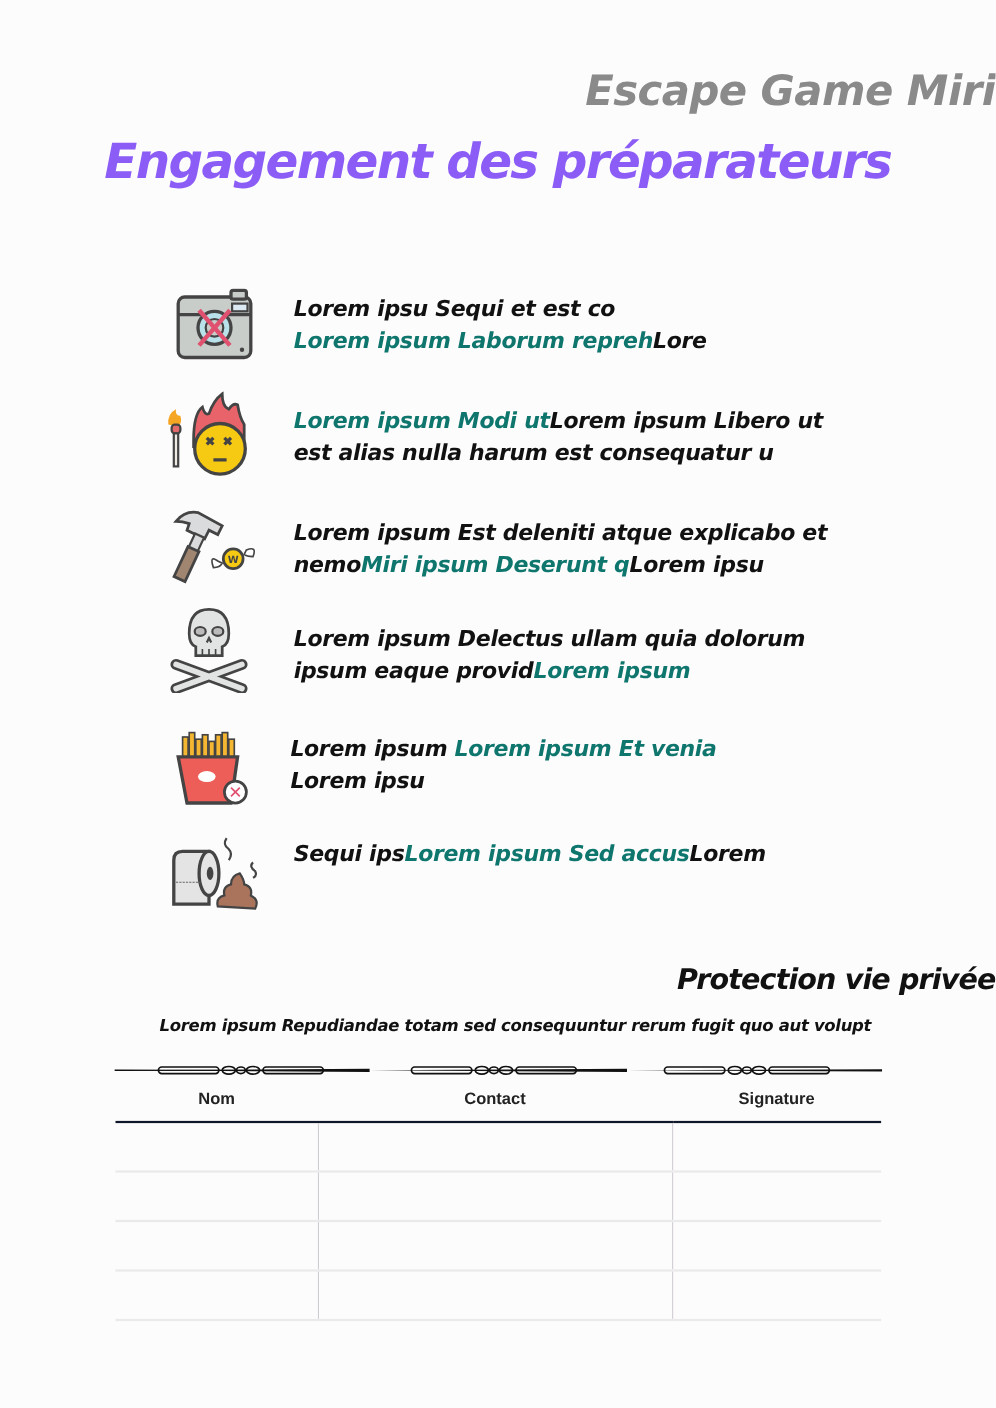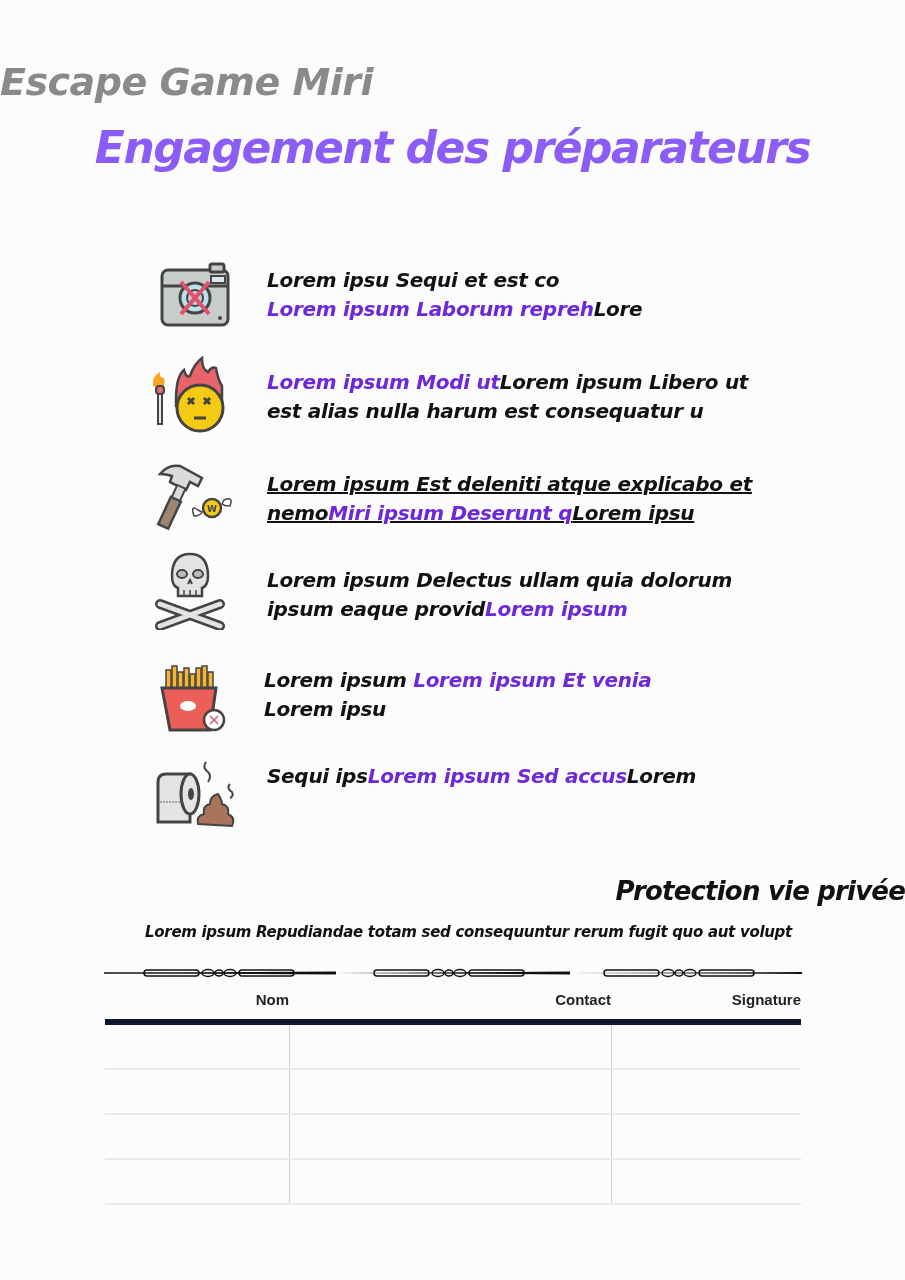--- a/index.html
+++ b/index.html
@@ -2,49 +2,49 @@
 <html><head>
 <meta charset="utf-8">
 <style>
   html, body { margin: 0; padding: 0; }
   body {
     width: 905px; height: 1280px; background: #fdfcfd; position: relative;
     overflow: hidden; font-family: "DejaVu Sans", sans-serif; color: #111;
   }
   .hand { font-family: "DejaVu Sans", sans-serif; font-style: italic; font-weight: bold; }
   .subtitle {
-    position: absolute; top: 60px; left: 0; width: 905px; text-align: left;
+    position: absolute; top: 60px; left: 0; width: 905px; text-align: right;
     font-size: 38px; color: #8a8a8a; letter-spacing: -0.5px;
   }
   .title {
     position: absolute; top: 122px; left: 0; width: 905px; text-align: center;
     font-size: 44px; color: #8b5cf6; letter-spacing: -1.5px;
   }
   .rule-item { position: absolute; left: 150px; width: 620px; height: 80px; }
   .rule-icon { position: absolute; left: 0; top: 0; width: 88px; height: 80px; }
   .rule-icon svg { width: 88px; height: 80px; }
   .rule-text {
     position: absolute; left: 117px; top: 4px; width: 500px;
     font-size: 20px; line-height: 29px; color: #111; letter-spacing: -0.3px;
     white-space: nowrap;
   }
-  .pink { color: #6d28d9; }
+  .pink { color: #0f766e; }
   .privacy-title {
     position: absolute; top: 876px; left: 0; width: 905px; text-align: right;
     font-size: 26px; color: #111; letter-spacing: -0.8px;
   }
   .privacy-text {
     position: absolute; top: 923px; left: 16px; width: 905px; text-align: center;
     font-size: 15px; color: #111; letter-spacing: -0.3px;
   }
   .divider { position: absolute; top: 964px; left: 104px; width: 698px; height: 18px; }
   .sig-table { position: absolute; top: 980px; left: 105px; width: 696px; border-collapse: collapse; }
   .sig-table th {
     font-family: "Liberation Sans", sans-serif; font-weight: bold; font-size: 15px;
-    color: #222; height: 39px; border-bottom: 6px solid #0f172a; padding: 0; text-align: right;
+    color: #222; height: 39px; border-bottom: 2px solid #0f172a; padding: 0;
   }
   .sig-table td {
     height: 43px; border-bottom: 2px solid #ebe9ec; padding: 0;
   }
   .sig-table td + td { border-left: 1px solid #cfcdd2; }
 </style>
 </head>
 <body>
 
 <div class="subtitle hand">Escape Game Miri</div>
@@ -93,21 +93,21 @@
     <svg viewBox="0 0 88 80">
       <path d="M10 14 Q18 4 30 6 L52 18 L48 26 L40 22 L36 30 L20 22 L22 16 Q16 14 10 14 Z" fill="#d9dbdc" stroke="#444" stroke-width="2.5"></path>
       <rect x="24" y="26" width="9" height="14" transform="rotate(25 28 33)" fill="#d9dbdc" stroke="#444" stroke-width="2"></rect>
       <rect x="14" y="38" width="11" height="30" transform="rotate(25 20 53)" fill="#a08570" stroke="#444" stroke-width="2.5"></rect>
       <path d="M48 50 Q40 44 44 56 Q50 56 52 52 Z" fill="#fff" stroke="#444" stroke-width="1.5"></path>
       <path d="M74 40 Q84 36 80 46 Q74 46 72 44 Z" fill="#fff" stroke="#444" stroke-width="1.5"></path>
       <circle cx="62" cy="48" r="9" fill="#f6c913" stroke="#444" stroke-width="2.5"></circle>
       <text x="62" y="52" font-size="9" text-anchor="middle" fill="#444" font-family="DejaVu Sans, sans-serif" font-weight="bold">W</text>
     </svg>
   </div>
-  <div class="rule-text hand" style="top:10px;text-decoration:underline;">
+  <div class="rule-text hand" style="top:10px;">
     <span>Lorem ipsum Est deleniti atque explicabo et</span><br>
     <span>nemo</span><span class="pink">Miri ipsum Deserunt q</span><span>Lorem ipsu</span>
   </div>
 </div>
 
 <div class="rule-item" style="top:550px;">
   <div class="rule-icon">
     <svg viewBox="0 0 88 80">
       <path d="M10 54 L70 76 M70 54 L10 76" stroke="#444" stroke-width="10" stroke-linecap="round"></path>
       <path d="M10 54 L70 76 M70 54 L10 76" stroke="#e2e4e4" stroke-width="5" stroke-linecap="round"></path>

